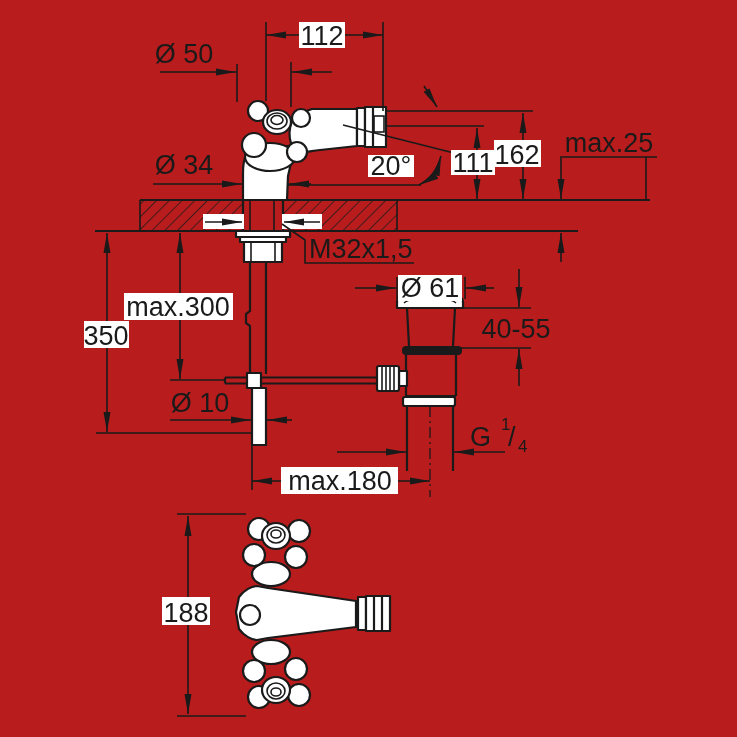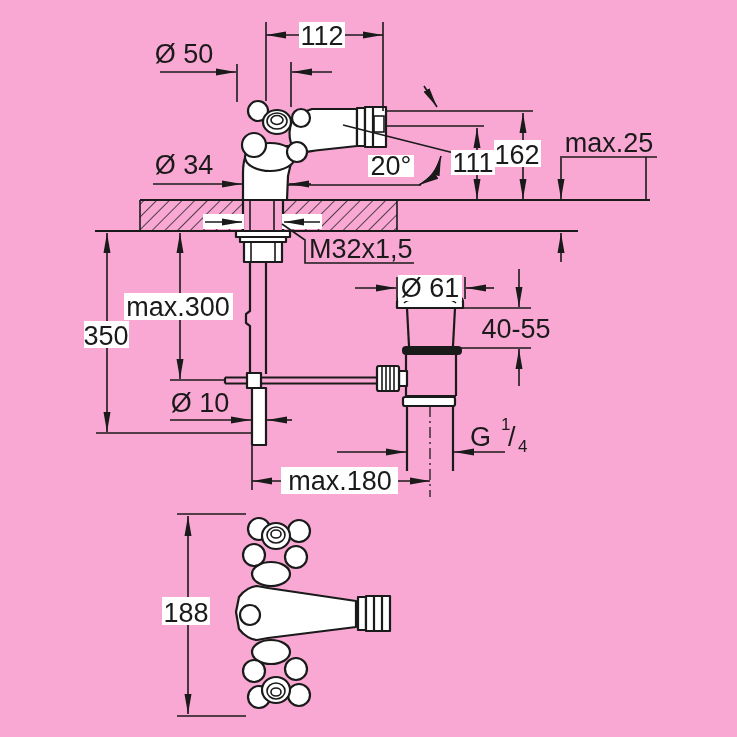--- a/index.html
+++ b/index.html
@@ -1,16 +1,16 @@
 <!DOCTYPE html>
 <html><head>
 <meta charset="utf-8">
 <style>
   html,body{margin:0;padding:0;background:#ffffff;}
-  .frame{width:737px;height:737px;background:#f9a8d4;overflow:hidden;position:relative;}
+  .frame{width:737px;height:737px;background:#b91c1c;overflow:hidden;position:relative;}
   svg{display:block;}
   .dim-text{font-family:"Liberation Sans",sans-serif;font-size:27px;fill:#1a1a1a;}
   .dim-text.small{font-size:17px;}
   .outline{fill:#ffffff;stroke:#1a1a1a;stroke-width:2.2;stroke-linejoin:round;}
   .thin{fill:none;stroke:#1a1a1a;stroke-width:1.6;}
   .obj{fill:none;stroke:#1a1a1a;stroke-width:2.2;}
   .mask{fill:#ffffff;stroke:none;}
 </style>
 </head>
 <body>

